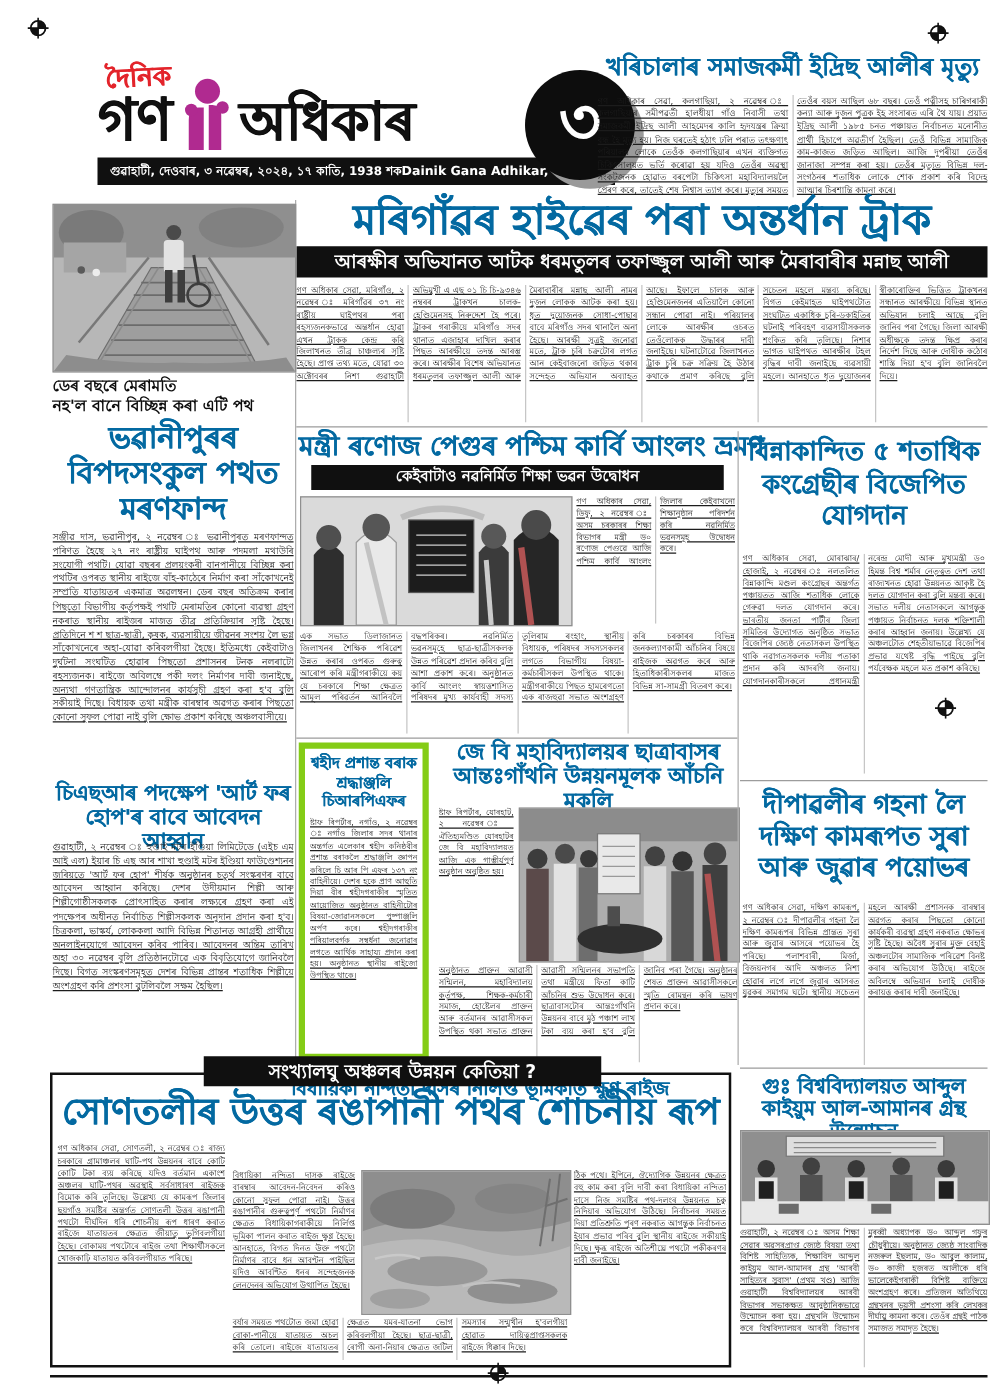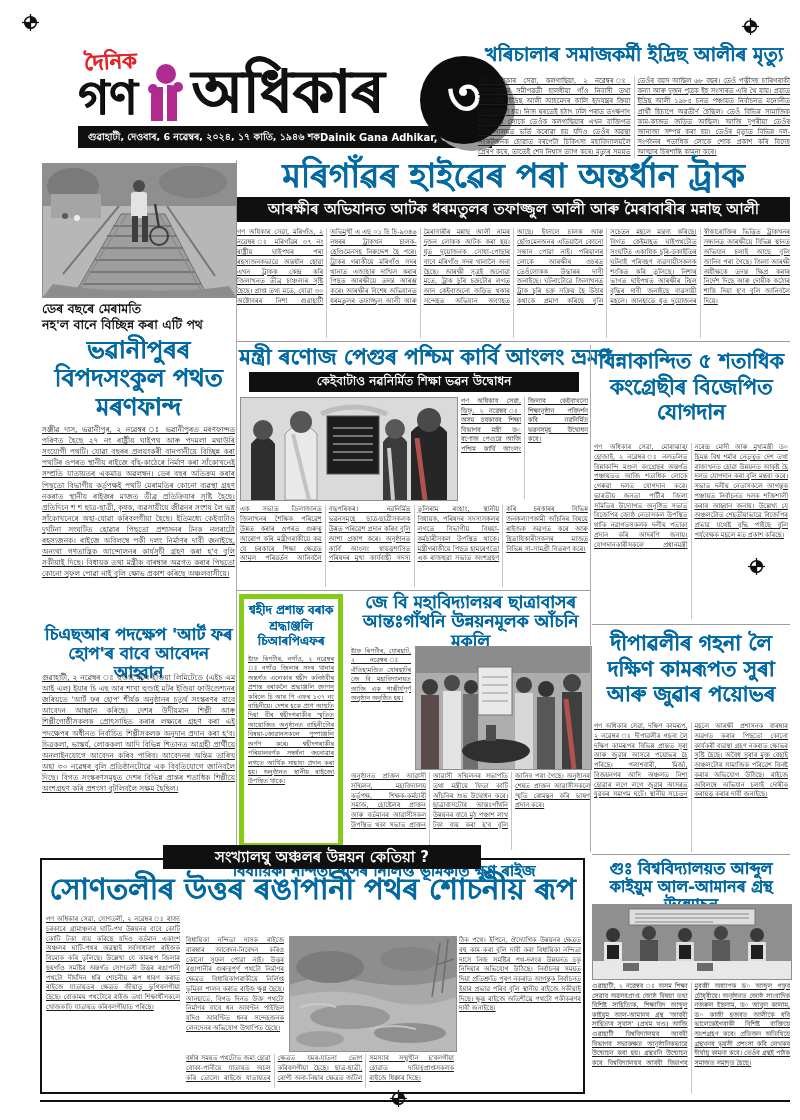--- a/index.html
+++ b/index.html
@@ -63,25 +63,25 @@
 
   <div class="abs" style="left:78px;top:62px;display:flex;align-items:flex-end;">
     <span style="font-size:47px;font-weight:900;line-height:1;text-shadow:1px 0 #000;">গণ</span>
     <svg width="50" height="58" viewBox="0 0 50 58" style="margin:0 2px;">
       <circle cx="27" cy="11" r="10" fill="#b02a90"></circle>
       <path d="M12 58 L12 34 Q12 24 20 24 L24 24 L24 58 Z" fill="#b02a90"></path>
       <path d="M38 58 L38 30 Q38 22 31 22 L28 22 L28 58 Z" fill="#b02a90"></path>
       <circle cx="14" cy="26" r="5" fill="#b02a90"></circle>
       <circle cx="39" cy="24" r="5" fill="#b02a90"></circle>
     </svg>
-    <span style="font-size:59px;font-weight:900;line-height:1;text-shadow:1px 0 #000;">অধিকাৰ</span>
+    <span style="font-size:43px;font-weight:900;line-height:1;text-shadow:1px 0 #000;">অধিকাৰ</span>
   </div>
 
   <div class="abs bar" style="left:78px;top:126px;width:414px;height:22px;justify-content:space-between;padding:0 10px;box-sizing:border-box;">
-    <span style="font-size:9.5px;font-weight:600;">গুৱাহাটী, দেওবাৰ, 6 নৱেম্বৰ, ২০২৪, ১৭ কাতি, ১৯৪৬ শক</span>
+    <span style="font-size:9.5px;font-weight:600;">গুৱাহাটী, দেওবাৰ, ৩ নৱেম্বৰ, ২০২৪, ১৭ কাতি, 1938 শক</span>
     <span style="font-size:10px;font-weight:800;">Dainik Gana Adhikar, Guwahati, Sunday, 3 November, 2024</span>
   </div>
 
   <div class="abs" style="left:424px;top:60px;width:86px;height:86px;border-radius:50%;background:#9a9a9a;transform:translate(5px,5px);"></div>
   <div class="abs" style="left:420px;top:56px;width:88px;height:88px;border-radius:50%;background:#0d0d0d;display:flex;align-items:center;justify-content:center;">
     <span style="color:#fff;font-size:52px;font-weight:900;">৩</span>
   </div>
 
   <div class="abs hl" style="left:478px;top:44px;width:312px;font-size:19px;">খৰিচালাৰ সমাজকৰ্মী ইদ্ৰিছ আলীৰ মৃত্যু</div>
   <div class="abs bodytxt cols2" style="left:478px;top:76px;width:312px;height:82px;font-size:6.8px;">গণ অধিকাৰ সেৱা, কলগাছিয়া, ২ নৱেম্বৰ ঃ কলগাছিয়াৰ সমীপৱৰ্তী হালধীয়া গাঁও নিবাসী তথা সমাজকৰ্মী ইদ্ৰিছ আলী আহমেদৰ কালি হৃদযন্ত্ৰৰ ক্ৰিয়া বন্ধ হৈ মৃত্যু হয়। নিজ ঘৰতেই হঠাৎ ঢলি পৰাত তৎক্ষণাৎ পৰিয়ালৰ লোকে তেওঁক কলগাছিয়াৰ এখন ব্যক্তিগত চিকিৎসালয়ত ভৰ্তি কৰোৱা হয় যদিও তেওঁৰ অৱস্থা সংকটজনক হোৱাত বৰপেটা চিকিৎসা মহাবিদ্যালয়লৈ প্ৰেৰণ কৰে, তাতেই শেষ নিশ্বাস ত্যাগ কৰে। মৃত্যুৰ সময়ত তেওঁৰ বয়স আছিল ৬৮ বছৰ। তেওঁ পত্নীসহ চাৰিগৰাকী কন্যা আৰু দুজন পুত্ৰক ইহ সংসাৰত এৰি থৈ যায়। প্ৰয়াত ইদ্ৰিছ আলী ১৯৮৫ চনত পঞ্চায়ত নিৰ্বাচনত মনোনীত প্ৰাৰ্থী হিচাপে অৱতীৰ্ণ হৈছিল। তেওঁ বিভিন্ন সামাজিক কাম-কাজত জড়িত আছিল। আজি দুপৰীয়া তেওঁৰ জানাজা সম্পন্ন কৰা হয়। তেওঁৰ মৃত্যুত বিভিন্ন দল-সংগঠনৰ শতাধিক লোকে শোক প্ৰকাশ কৰি বিদেহ আত্মাৰ চিৰশান্তি কামনা কৰে।</div>

